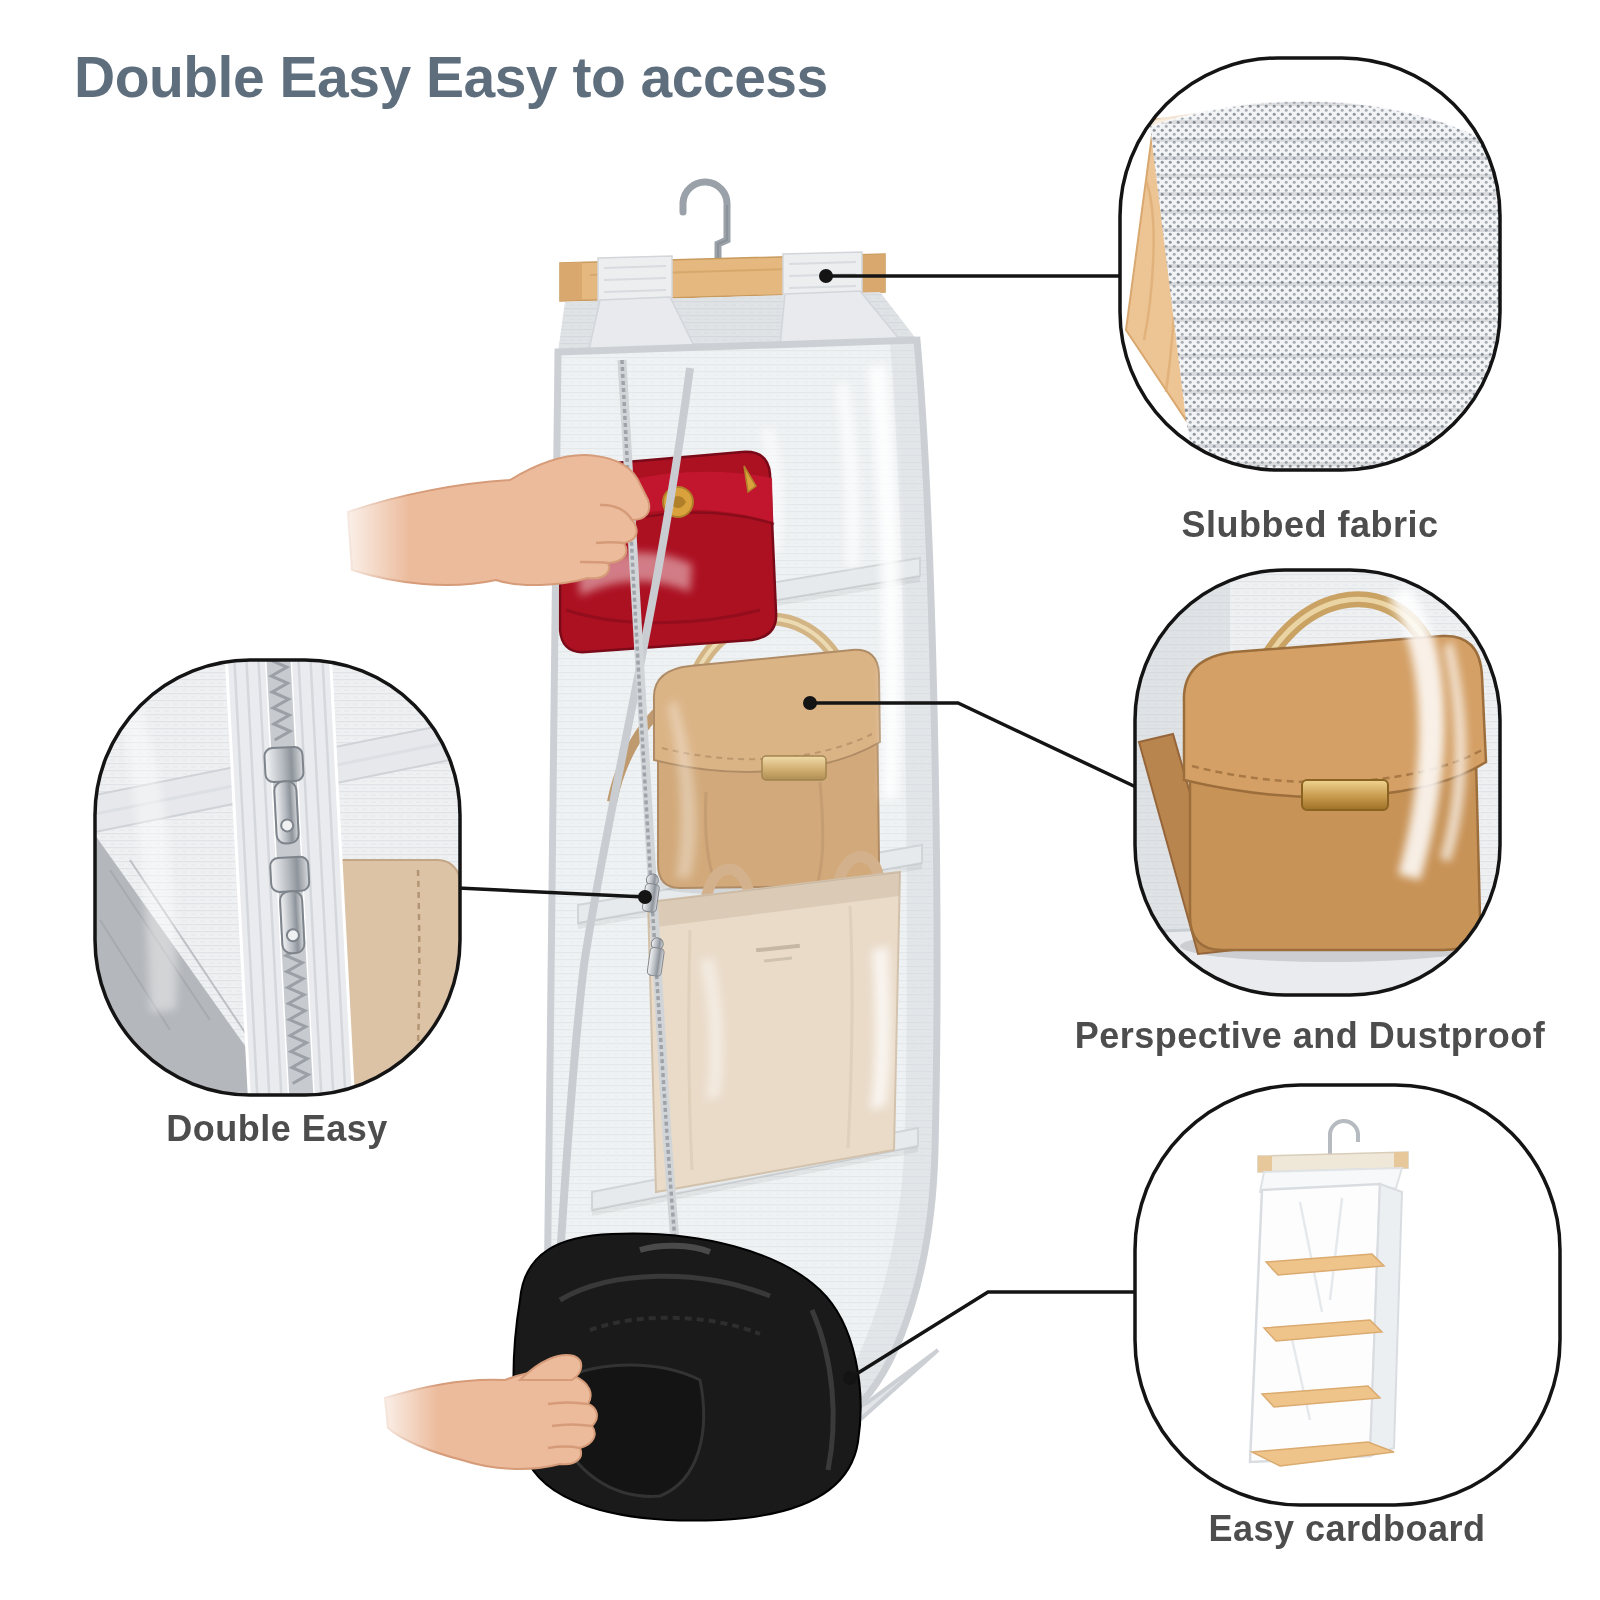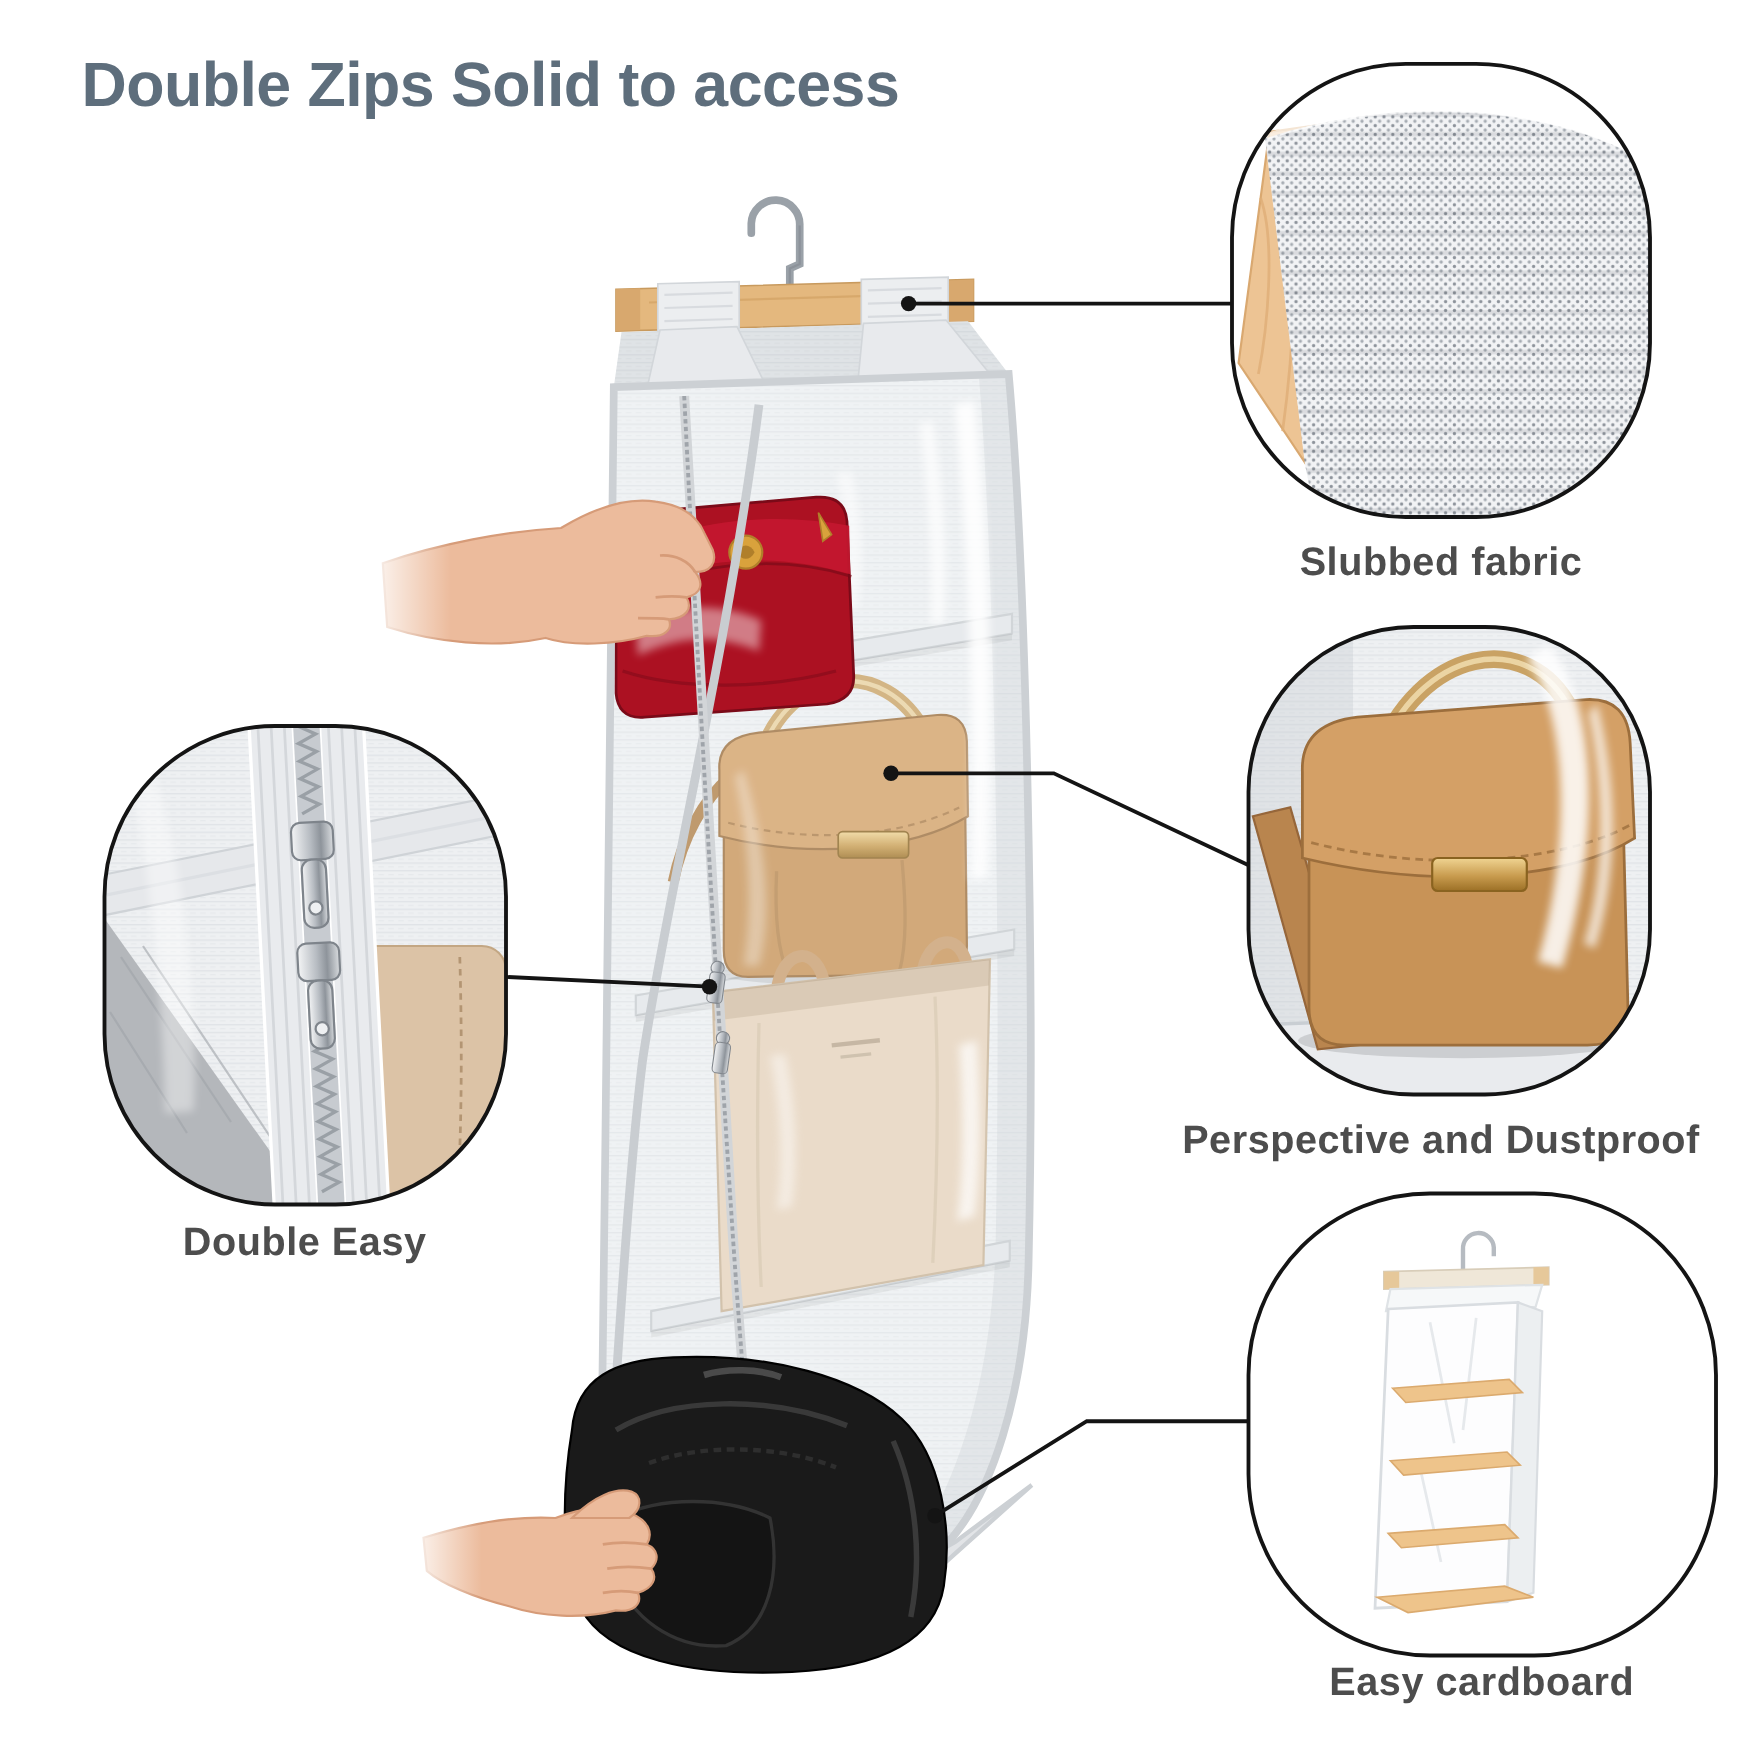--- a/index.html
+++ b/index.html
@@ -3,21 +3,21 @@
 <meta charset="utf-8">
 <style>
   html,body{margin:0;padding:0;background:#ffffff;}
   #stage{position:relative;width:1600px;height:1600px;background:#ffffff;overflow:hidden;
          font-family:"Liberation Sans", sans-serif;}
   #scene{position:absolute;left:0;top:0;}
   .title{position:absolute;left:74px;top:44px;width:900px;
          font-weight:700;font-size:57px;letter-spacing:-0.5px;color:#5e6e7c;}
   .label{position:absolute;font-weight:700;font-size:36px;letter-spacing:0.5px;
          color:#4d4d4d;text-align:center;line-height:1.15;}
-  .label.slubbed{left:1060px;top:490px;width:500px;}
+  .label.slubbed{left:1060px;top:504px;width:500px;}
   .label.perspective{left:1030px;top:1015px;width:560px;}
   .label.doublezips{left:27px;top:1108px;width:500px;}
   .label.solidcardboard{left:1097px;top:1508px;width:500px;}
 </style>
 </head>
 <body>
 
 <div id="stage">
 
 <svg id="scene" width="1600" height="1600" viewBox="0 0 1600 1600">
@@ -309,18 +309,18 @@
         <polygon points="1266,1262 1372,1254 1384,1266 1278,1275" fill="#eec48b" stroke="#dbaa6e" stroke-width="1.5"></polygon>
         <polygon points="1264,1328 1370,1320 1382,1332 1276,1341" fill="#eec48b" stroke="#dbaa6e" stroke-width="1.5"></polygon>
         <polygon points="1262,1394 1368,1386 1380,1398 1274,1407" fill="#eec48b" stroke="#dbaa6e" stroke-width="1.5"></polygon>
         <polygon points="1252,1452 1368,1442 1394,1452 1280,1466" fill="#eec48b" stroke="#dbaa6e" stroke-width="1.5"></polygon>
       </g>
     </g>
     <rect x="1135" y="1085" width="425" height="420" rx="165" fill="none" stroke="#141414" stroke-width="3.5"></rect>
   </g>
 </svg>
 
-  <div class="title">Double Zips Solid to access</div>
+  <div class="title">Double Easy Easy to access</div>
   <div class="label slubbed">Slubbed fabric</div>
   <div class="label perspective">Perspective and Dustproof</div>
   <div class="label doublezips">Double Easy</div>
   <div class="label solidcardboard">Easy cardboard</div>
 </div>
 
 </body></html>

